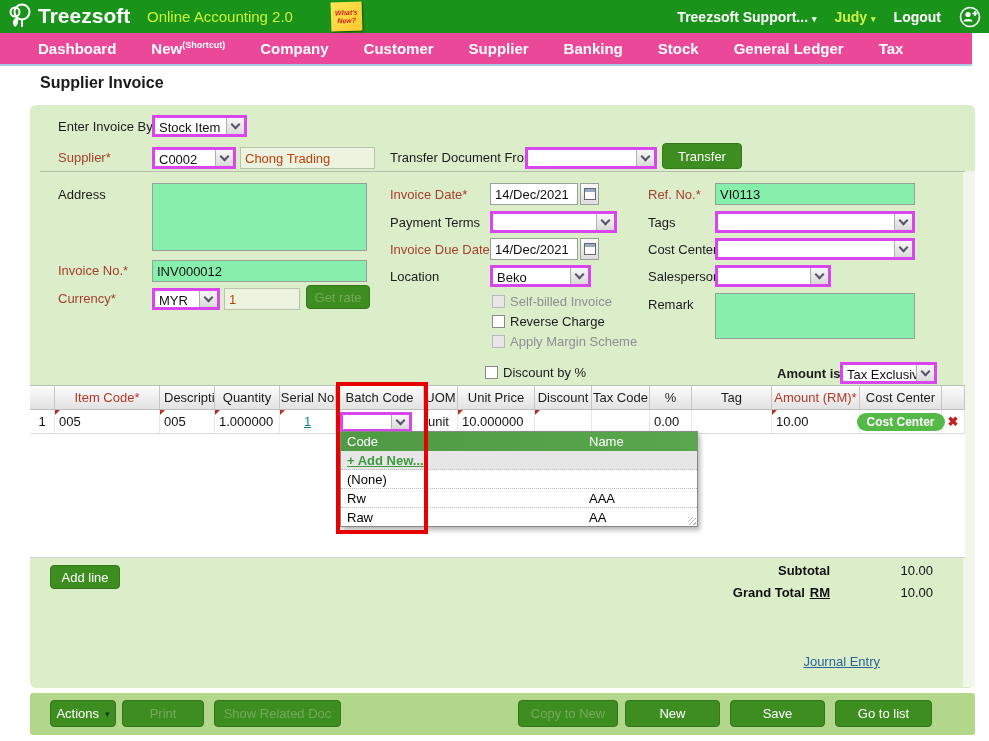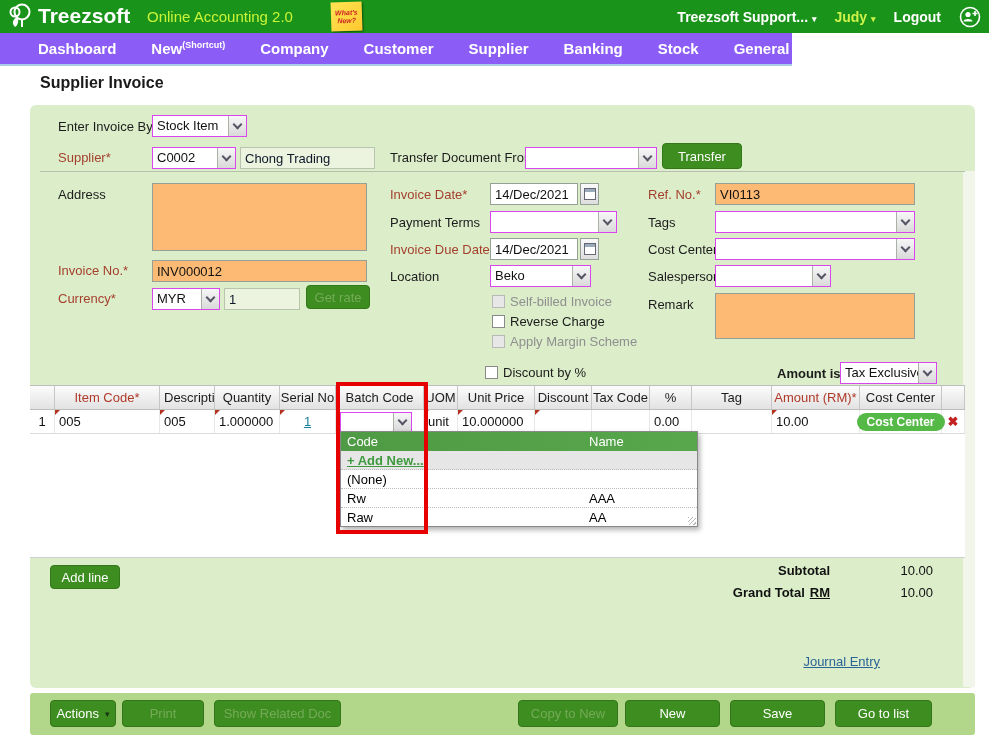--- a/index.html
+++ b/index.html
@@ -12,44 +12,44 @@
   .brand{color:#fff;font-weight:bold;font-size:21px}
   .product{position:absolute;left:147px;top:8px;color:#c9f437;font-size:15px}
   .sticky{position:absolute;left:331px;top:2px;width:31px;height:29px;
           background:linear-gradient(135deg,#ffe554,#ffc82e);transform:rotate(-2deg);
           box-shadow:1px 1px 2px rgba(0,0,0,.45);display:flex;align-items:center;justify-content:center;cursor:pointer}
   .sticky-t{font-size:7px;color:#c22;font-weight:bold;font-style:italic;text-align:center;line-height:1.1}
   .top-right{position:absolute;right:8px;top:0;height:33px;display:flex;align-items:center;gap:18px}
   .top-link{color:#fff;font-weight:bold;font-size:14px;cursor:pointer;white-space:nowrap}
   .top-link.user{color:#cdf24a}
   .caret{font-size:9px}
-  .navbar{position:absolute;left:0;top:33px;width:792px;height:33px;background:#8b5cf6;
+  .navbar{position:absolute;left:0;top:33px;width:972px;height:33px;background:#ec4899;
           border-bottom:2px solid #a9cce6;box-sizing:border-box;display:flex;align-items:center;
           padding-left:38px;gap:35px}
   .nav-item{color:#fff;font-weight:bold;font-size:15px;cursor:pointer;white-space:nowrap}
   .nav-item .sup{font-size:9px;vertical-align:super}
 
   .pagetitle{position:absolute;left:40px;top:74px;font-size:16px;font-weight:bold;color:#1a1a1a}
 
   
   .panel{position:absolute;left:30px;top:105px;width:945px;height:583px;background:#dcedca;border-radius:6px}
   .rstrip{position:absolute;right:0;top:66px;width:12px;height:516px;background:#f2f6ea}
   .divider{position:absolute;left:10px;right:10px;top:66px;border-top:1px solid #b7bfae}
 
   .lbl{position:absolute;font-size:13px;color:#1c1c1c;white-space:nowrap}
   .lbl.req{color:#a5402d}
   .lbl.b{font-weight:bold}
 
-  .inp{position:absolute;box-sizing:border-box;border:1px solid #96a096;background:#fdba74;
+  .inp{position:absolute;box-sizing:border-box;border:1px solid #96a096;background:#86efac;
        font:13px "Liberation Sans",sans-serif;padding:1px 4px;height:22px;color:#111}
   .inp::placeholder{color:#8a8a8a}
-  .inp.dis{background:#ecf3df;color:#0f172a;border-color:#b9c4ae}
+  .inp.dis{background:#ecf3df;color:#c2410c;border-color:#b9c4ae}
   textarea.inp{resize:none}
 
-  .sel{position:absolute;box-sizing:border-box;height:22px;border:1px solid #d946ef;background:#fff;display:flex;cursor:pointer}
+  .sel{position:absolute;box-sizing:border-box;height:22px;border:3px solid #d946ef;background:#fff;display:flex;cursor:pointer}
   .sel.inline{position:static}
   .sel-val{flex:1;font-size:13px;padding:2px 4px;white-space:nowrap;overflow:hidden;color:#111}
   .sel-btn{width:17px;background:linear-gradient(#f7f7f7,#d9d9d9);border-left:1px solid #aab2a8;
            display:flex;align-items:center;justify-content:center}
   .chev{width:5px;height:5px;border-right:2px solid #556;border-bottom:2px solid #556;
         transform:rotate(45deg);margin-top:-3px}
 
   .datew{position:absolute;display:flex}
   .din{box-sizing:border-box;width:88px;height:22px;border:1px solid #96a096;font:13px "Liberation Sans",sans-serif;
        padding:1px 4px;background:#fff;color:#111}

